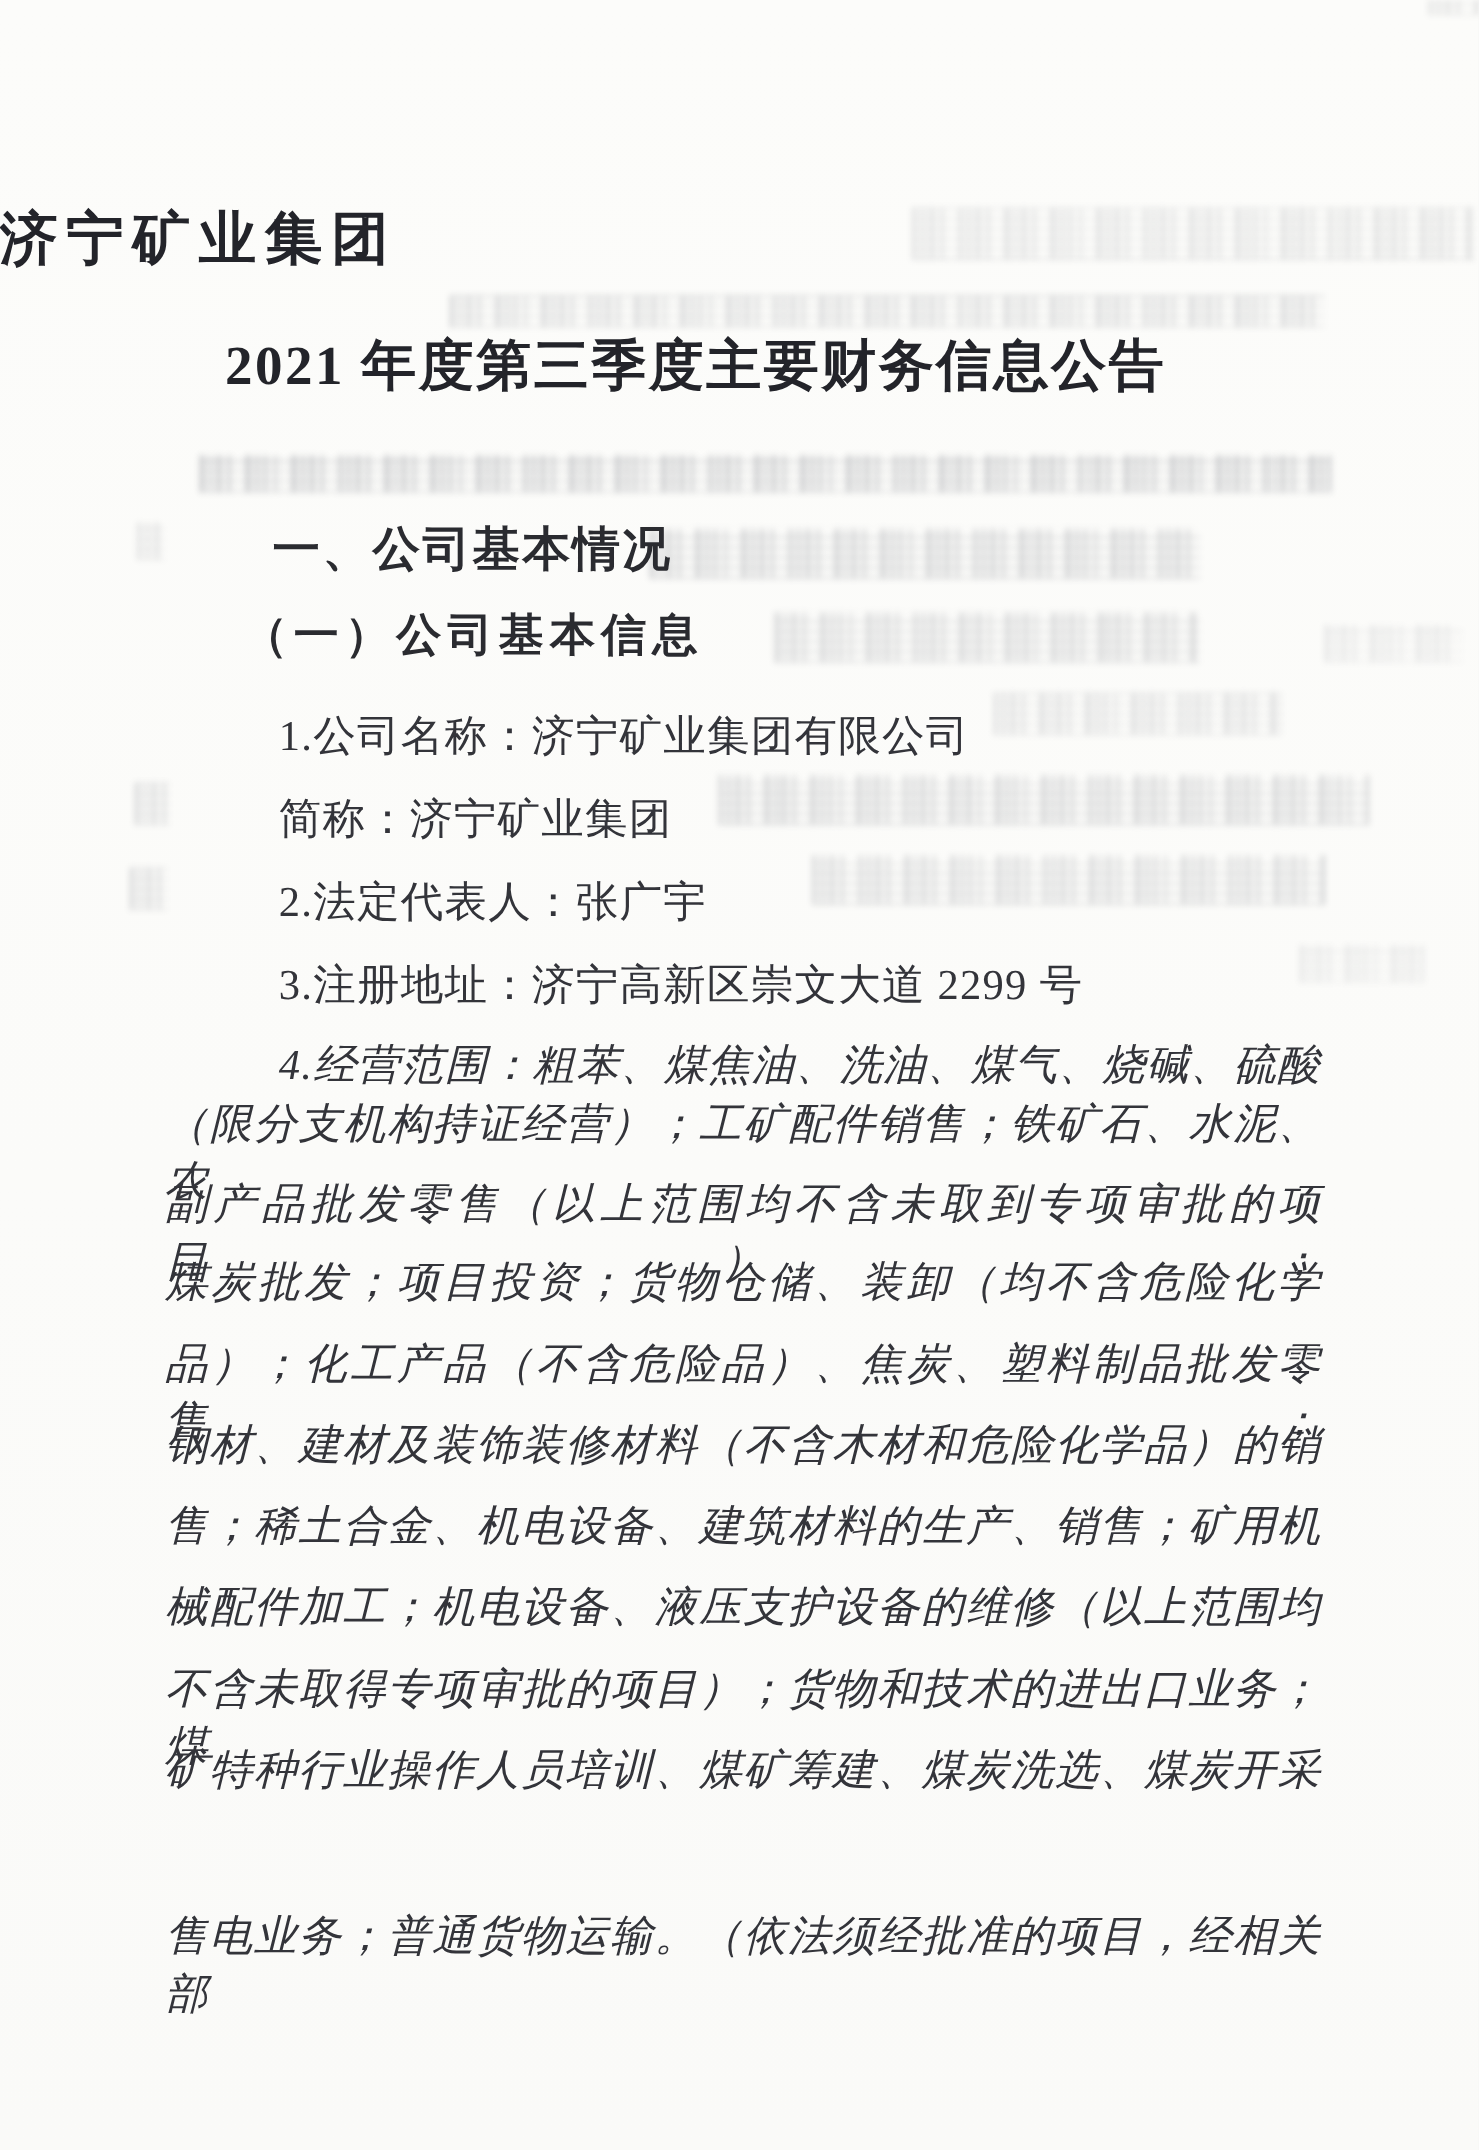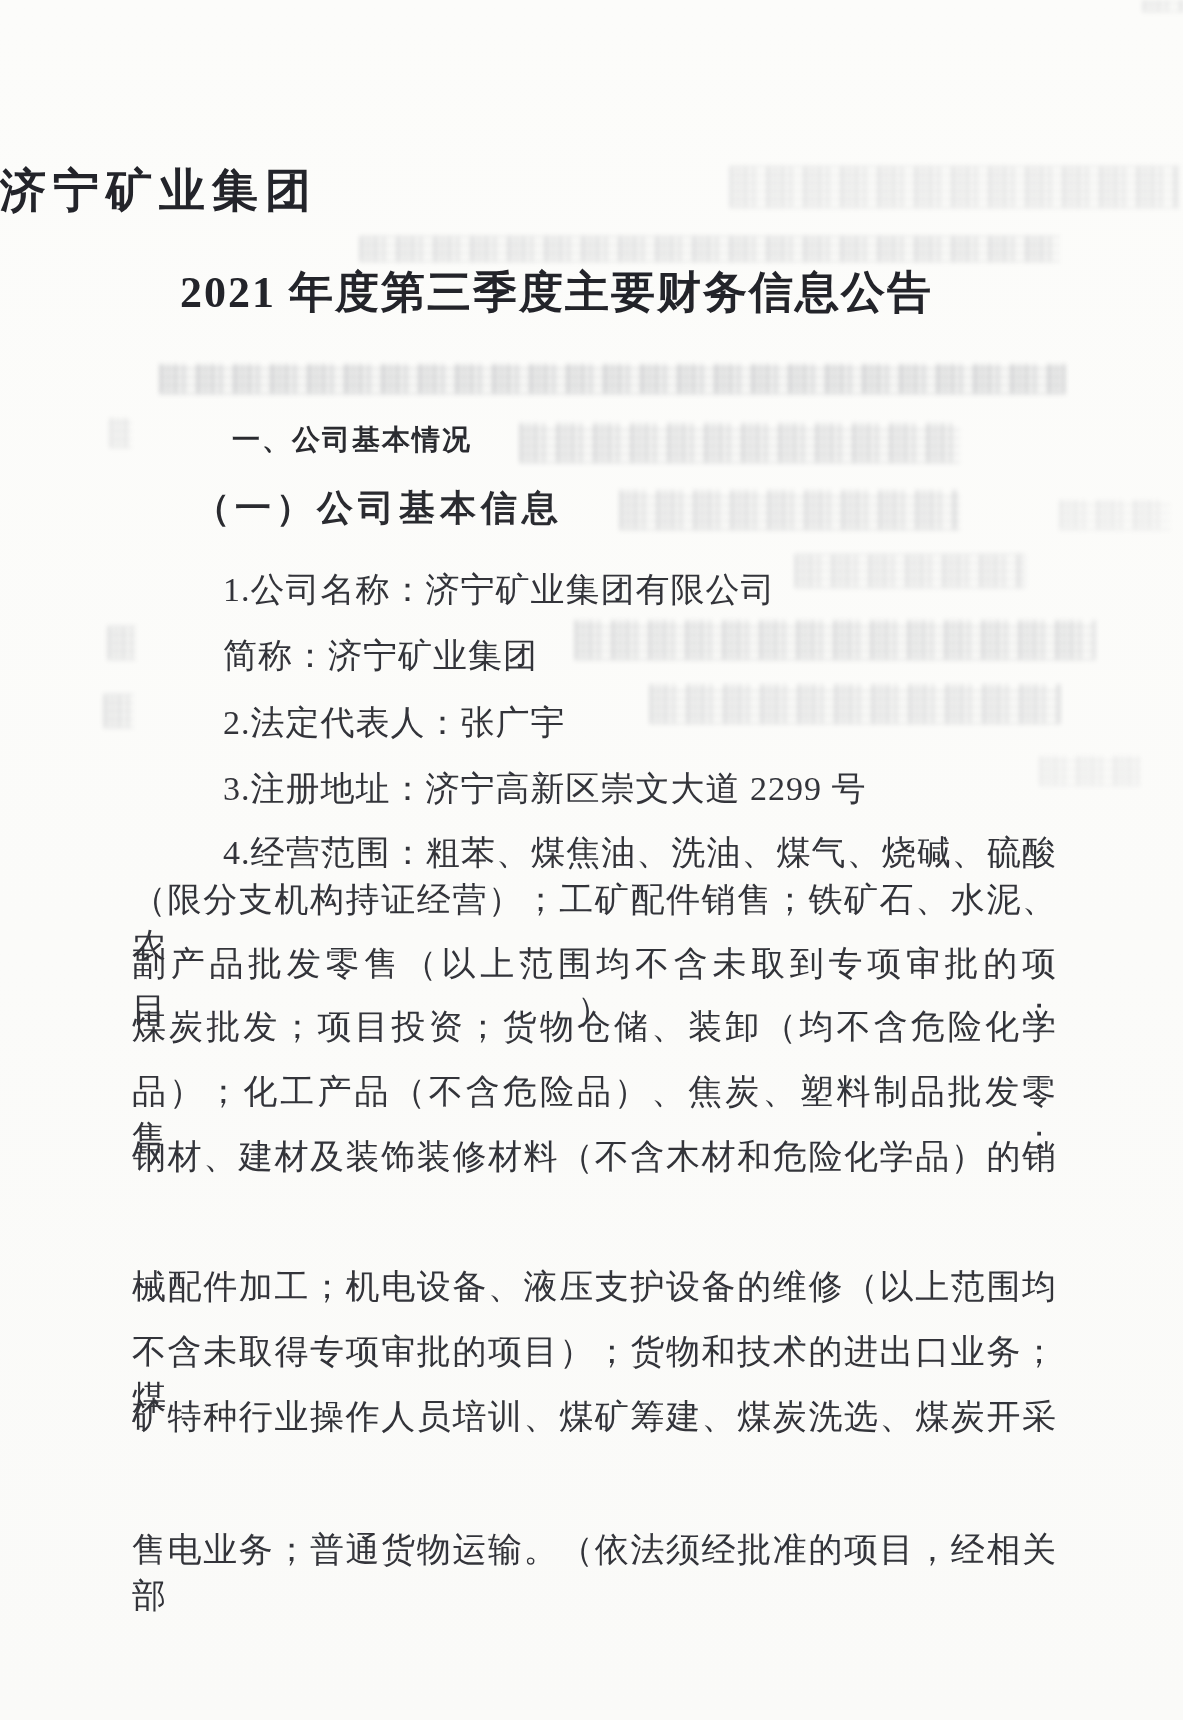--- a/index.html
+++ b/index.html
@@ -21,42 +21,43 @@
     letter-spacing:7px;color:#23242a;
   }
   .title2{
     position:absolute;left:0;top:266px;width:1113px;
     text-align:center;
     font-size:44px;line-height:54px;font-weight:700;
     letter-spacing:2px;color:#23242a;
   }
   
   .h-sec{
-    position:absolute;left:232px;top:417px;
+    position:absolute;left:218px;top:417px;
     font-family:"Liberation Sans","DejaVu Sans",sans-serif;
-    font-size:28px;line-height:46px;font-weight:700;
+    font-size:38px;line-height:46px;font-weight:700;
     letter-spacing:2px;color:#2a2b30;
   }
   .h-sub{
     position:absolute;left:194px;top:484px;
     font-size:36px;line-height:48px;font-weight:700;
     letter-spacing:5px;color:#2a2b30;
   }
   
   .bline{
     position:absolute;left:132px;width:925px;height:46px;
     font-size:34px;line-height:46px;
     letter-spacing:1px;color:#33343a;
     white-space:nowrap;
   }
   .bline.ind{padding-left:91px;width:834px;margin-top:16px;}
   .bline.fill{
     white-space:normal;
     text-align:justify;
     text-align-last:justify;
+    font-style:italic;
   }
   
   .ghost{
     position:absolute;
     background:
       repeating-linear-gradient(90deg,
         rgba(105,108,118,.85) 0 3px, rgba(105,108,118,0) 3px 7px,
         rgba(105,108,118,.60) 7px 10px, rgba(105,108,118,0) 10px 14px,
         rgba(105,108,118,.75) 14px 17px, rgba(105,108,118,0) 17px 22px,
         rgba(105,108,118,.55) 22px 25px, rgba(105,108,118,0) 25px 37px),
@@ -109,18 +110,19 @@
   <div class="bline ind" style="top:551px">1.公司名称：济宁矿业集团有限公司</div>
   <div class="bline ind" style="top:617px">简称：济宁矿业集团</div>
   <div class="bline ind" style="top:684px">2.法定代表人：张广宇</div>
   <div class="bline ind" style="top:750px">3.注册地址：济宁高新区崇文大道 2299 号</div>
   <div class="bline ind fill" style="top:814px">4.经营范围：粗苯、煤焦油、洗油、煤气、烧碱、硫酸</div>
   <div class="bline fill" style="top:941px">副产品批发零售（以上范围均不含未取到专项审批的项目）；</div>
   <div class="bline fill" style="top:877px">（限分支机构持证经营）；工矿配件销售；铁矿石、水泥、农</div>
   <div class="bline fill" style="top:1004px">煤炭批发；项目投资；货物仓储、装卸（均不含危险化学</div>
   <div class="bline fill" style="top:1069px">品）；化工产品（不含危险品）、焦炭、塑料制品批发零售；</div>
   <div class="bline fill" style="top:1134px">钢材、建材及装饰装修材料（不含木材和危险化学品）的销</div>
+  <div class="bline fill" style="top:1199px">售；稀土合金、机电设备、建筑材料的生产、销售；矿用机</div>
   <div class="bline fill" style="top:1264px">械配件加工；机电设备、液压支护设备的维修（以上范围均</div>
   <div class="bline fill" style="top:1329px">不含未取得专项审批的项目）；货物和技术的进出口业务；煤</div>
   <div class="bline fill" style="top:1394px">矿特种行业操作人员培训、煤矿筹建、煤炭洗选、煤炭开采</div>
   <div class="bline fill" style="top:1527px">售电业务；普通货物运输。（依法须经批准的项目，经相关部</div>
 
 </div>
 
 </body></html>

